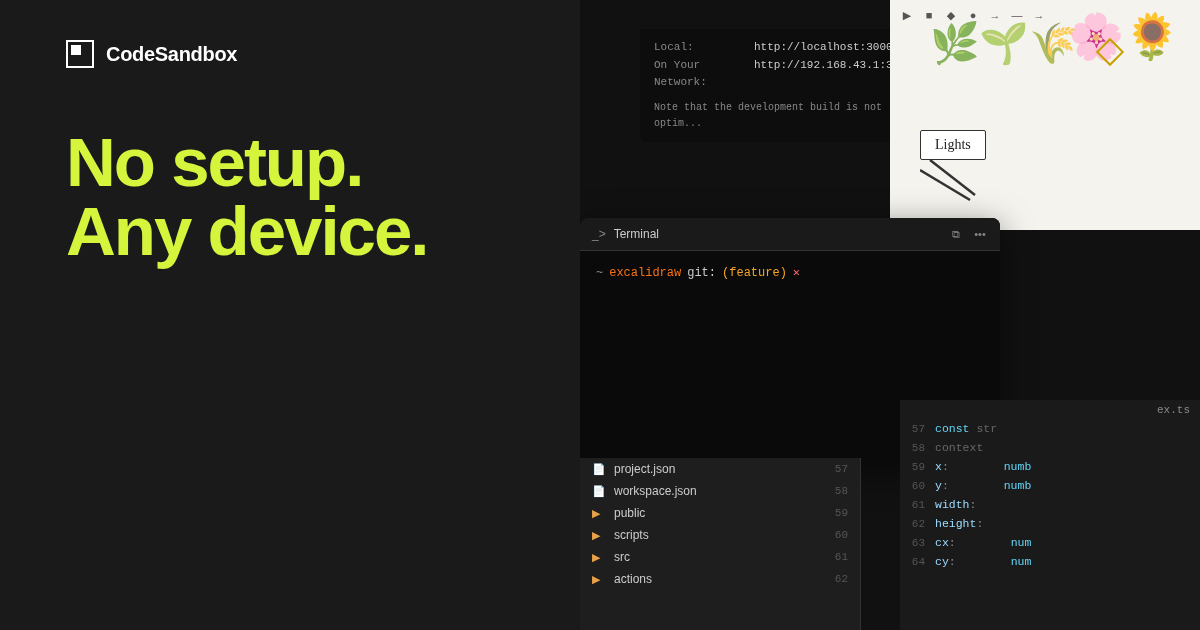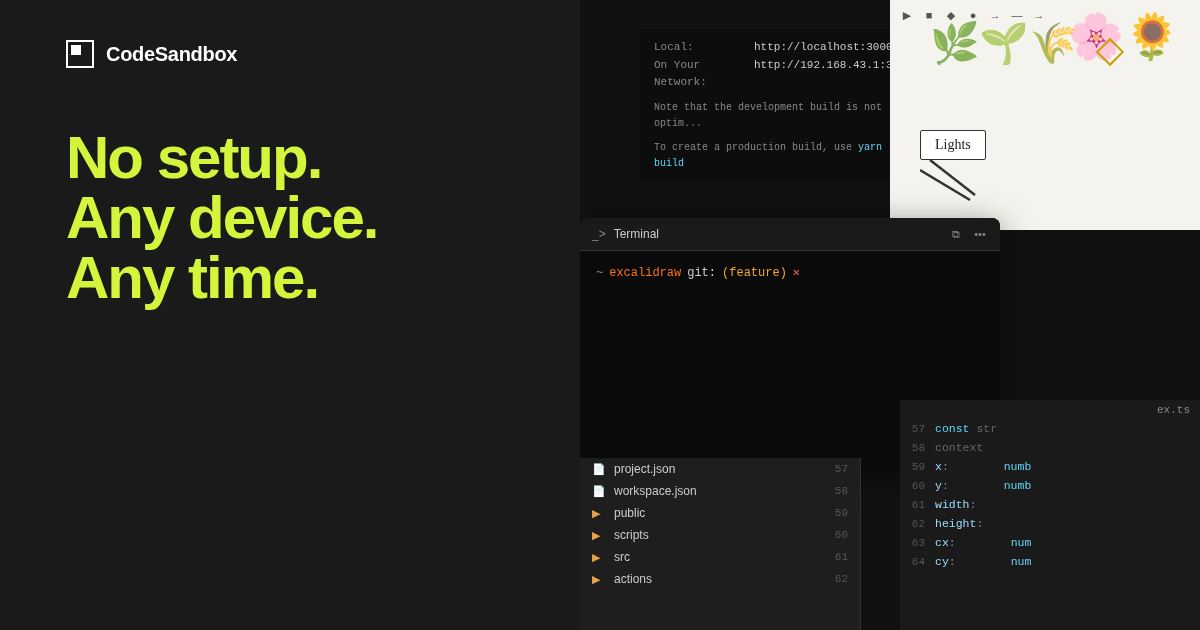--- a/index.html
+++ b/index.html
@@ -54,21 +54,21 @@
 
     .logo-text {
       color: #ffffff;
       font-size: 20px;
       font-weight: 600;
       letter-spacing: -0.3px;
     }
 
     .headline {
       color: #d4f53c;
-      font-size: 60px;
+      font-size: 69px;
       font-weight: 800;
       line-height: 1.0;
       letter-spacing: -2px;
     }
 
     
     .right-panel {
       position: absolute;
       right: 0;
       top: 0;
@@ -414,41 +414,36 @@
 <body>
 
 <div class="hero">
   <div class="logo-area">
     <div class="logo-icon"></div>
     <span class="logo-text">CodeSandbox</span>
   </div>
   <div class="headline">
     <div>No setup.</div>
     <div>Any device.</div>
-    <div>Any time.</div>
   </div>
 </div>
 
 <div class="right-panel">
 
   <div class="terminal-top">
     <div class="url-line">
       <span class="label">Local:</span>
       <span class="url">http://localhost:3000</span>
     </div>
     <div class="url-line">
       <span class="label">On Your Network:</span>
       <span class="url">http://192.168.43.1:3000</span>
     </div>
     <div class="note-line">
       <span>Note that the development build is not optim...</span>
-    </div>
-    <div class="note-line">
-      <span>To create a production build, use</span>
-      <span class="yarn-build">yarn build</span>
     </div>
   </div>
 
   <div class="drawing-area">
 
     <div class="drawing-toolbar">
       <span class="toolbar-icon">▶</span>
       <span class="toolbar-icon">■</span>
       <span class="toolbar-icon">◆</span>
       <span class="toolbar-icon">●</span>

